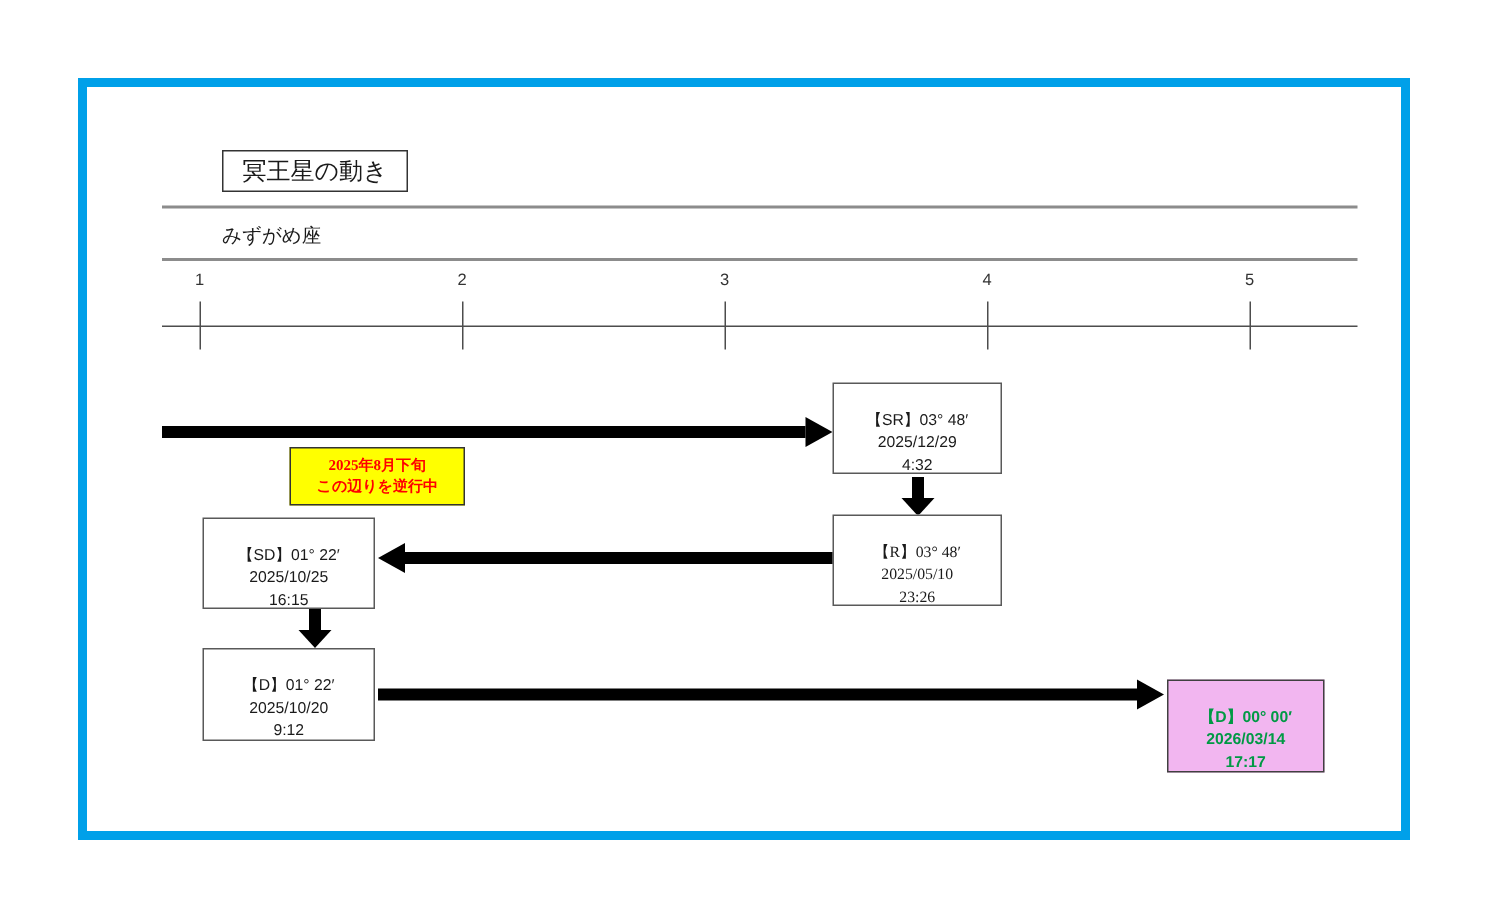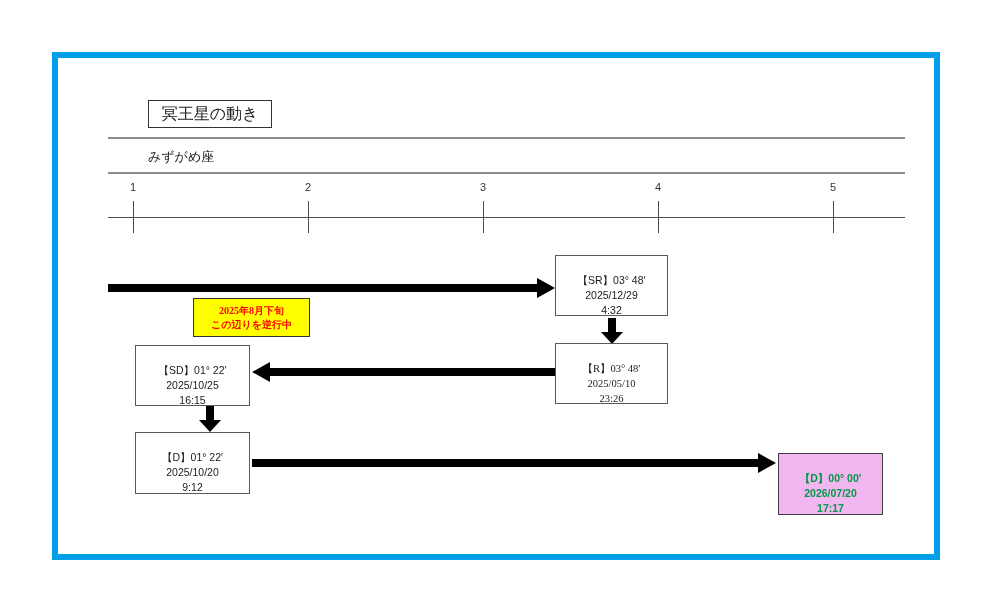--- a/index.html
+++ b/index.html
@@ -146,16 +146,16 @@
     <div>9:12</div>
   </div>
 
   <div class="harrow" style="left:252px; top:453px; width:524px;">
     <div class="shaft" style="left:0; width:506px;"></div>
     <div class="head-right"></div>
   </div>
 
   <div class="ebox final" style="left:778px; top:412px; width:105px; height:62px;margin-top:41px;">
     <div>【D】00° 00′</div>
-    <div>2026/07/20</div>
+    <div>2026/03/14</div>
     <div>17:17</div>
   </div>
 </div>
 
 </body></html>

